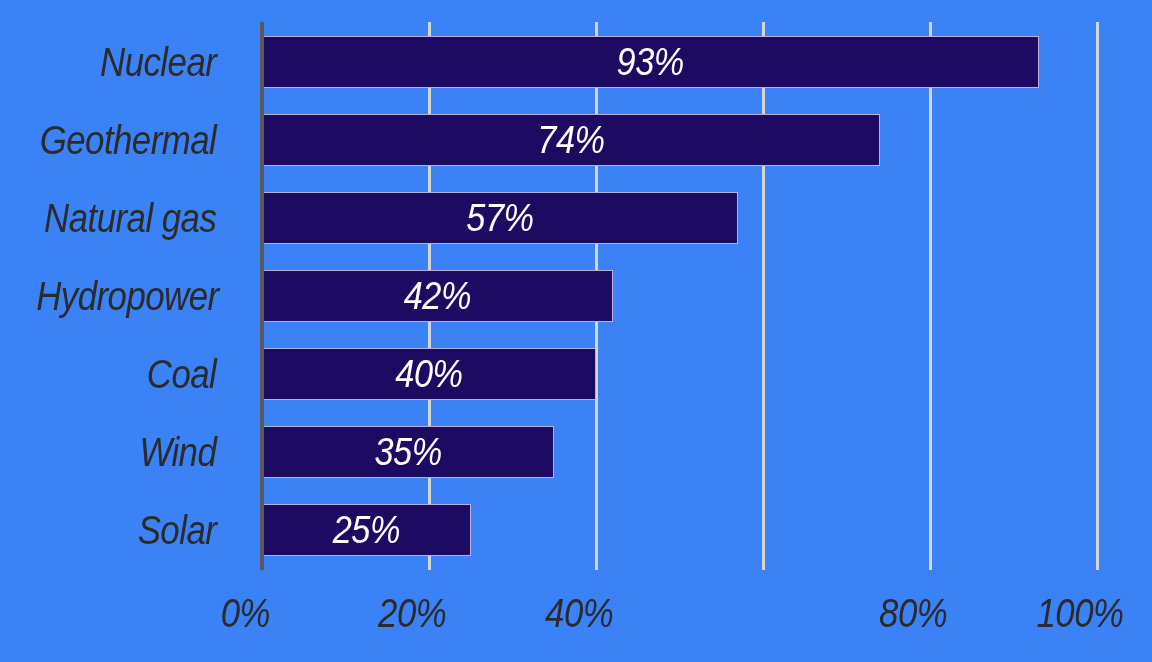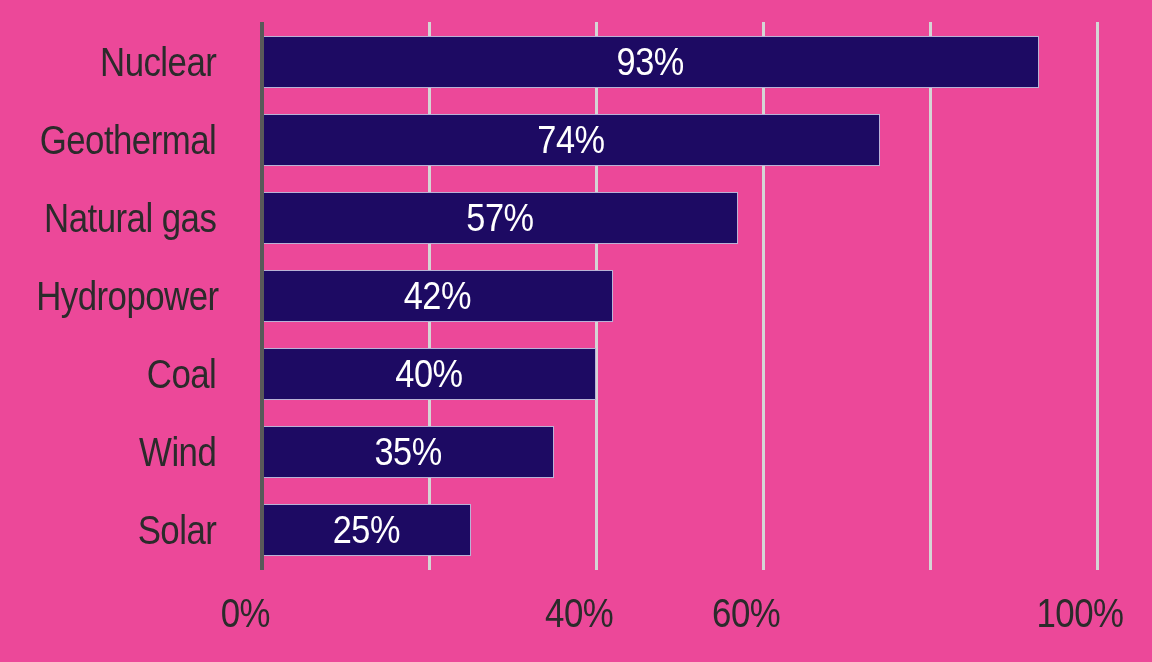--- a/index.html
+++ b/index.html
@@ -8,22 +8,23 @@
     padding: 0;
     background: #ffffff;
   }
   body {
     font-family: "Liberation Sans", "DejaVu Sans", sans-serif;
   }
   #chart-root {
     position: relative;
     width: 1152px;
     height: 662px;
-    background: #ec4899;
+    background: #3b82f6;
     overflow: hidden;
+    font-style: italic;
   }
 
   
   #plot-area {
     position: absolute;
     left: 262px;
     top: 22px;
     width: 835px;   
     height: 548px;  
   }
@@ -184,18 +185,19 @@
         </div>
         <div class="bar-row" style="top: 482px; width: 835px;">
           <div class="bar" style="width: 208.75px;"></div>
           <div class="bar-value" style="left: 0px; width: 208.75px;">25%</div>
         </div>
       </div>
   </div>
 
   <div id="x-axis-labels">
       <div class="tick-label" style="left: 0px;"><span>0%</span></div>
+      <div class="tick-label" style="left: 167px;"><span>20%</span></div>
       <div class="tick-label" style="left: 334px;"><span>40%</span></div>
-      <div class="tick-label" style="left: 501px;"><span>60%</span></div>
+      <div class="tick-label" style="left: 668px;"><span>80%</span></div>
       <div class="tick-label" style="left: 835px;"><span>100%</span></div>
     </div>
 
 </div>
 
 </body></html>

